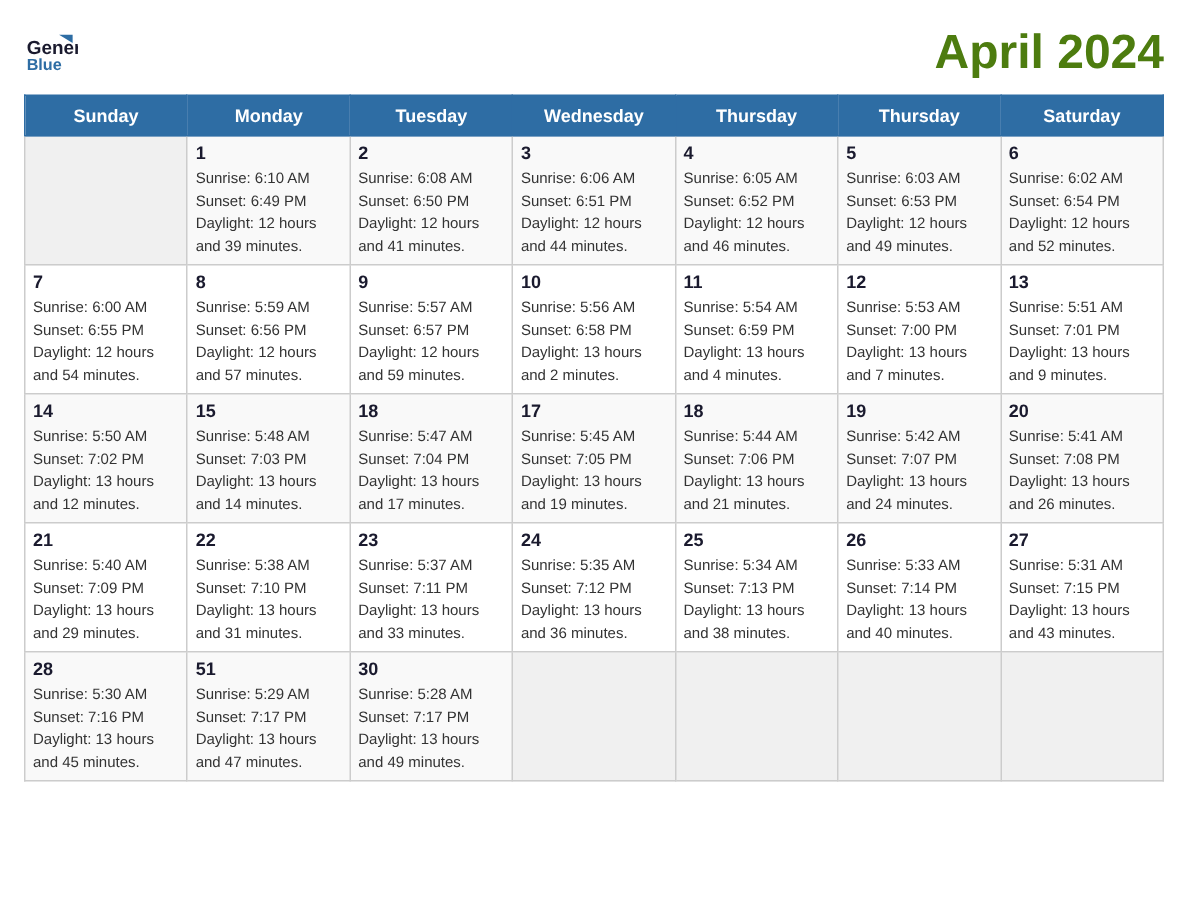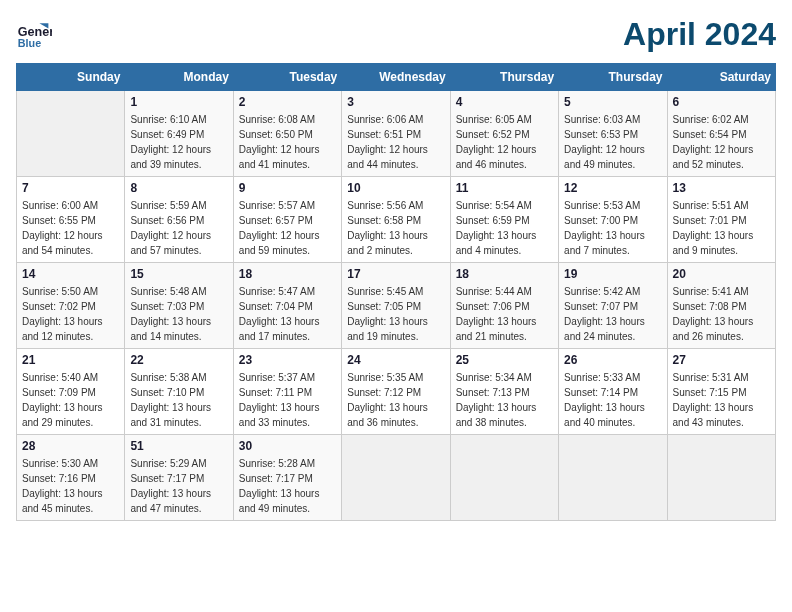--- a/index.html
+++ b/index.html
@@ -24,36 +24,36 @@
     .logo-icon {
       width: 36px;
       height: 36px;
     }
     .title-area {
       text-align: right;
     }
     .month-title {
       font-size: 32px;
       font-weight: bold;
-      color: #0c4a6e;
+      color: #4d7c0f;
     }
     .location-title {
       font-size: 14px;
       color: #444;
     }
     table {
       width: 100%;
       border-collapse: collapse;
       font-size: 11px;
     }
     thead tr th {
       background: #2e6da4;
       color: #fff;
       padding: 6px 4px;
-      text-align: right;
+      text-align: center;
       font-size: 12px;
       font-weight: bold;
       border: 1px solid #2e6da4;
       margin-left: 27px;
     }
     tbody tr td {
       border: 1px solid #ccc;
       vertical-align: top;
       padding: 4px 5px;
       min-height: 70px;

